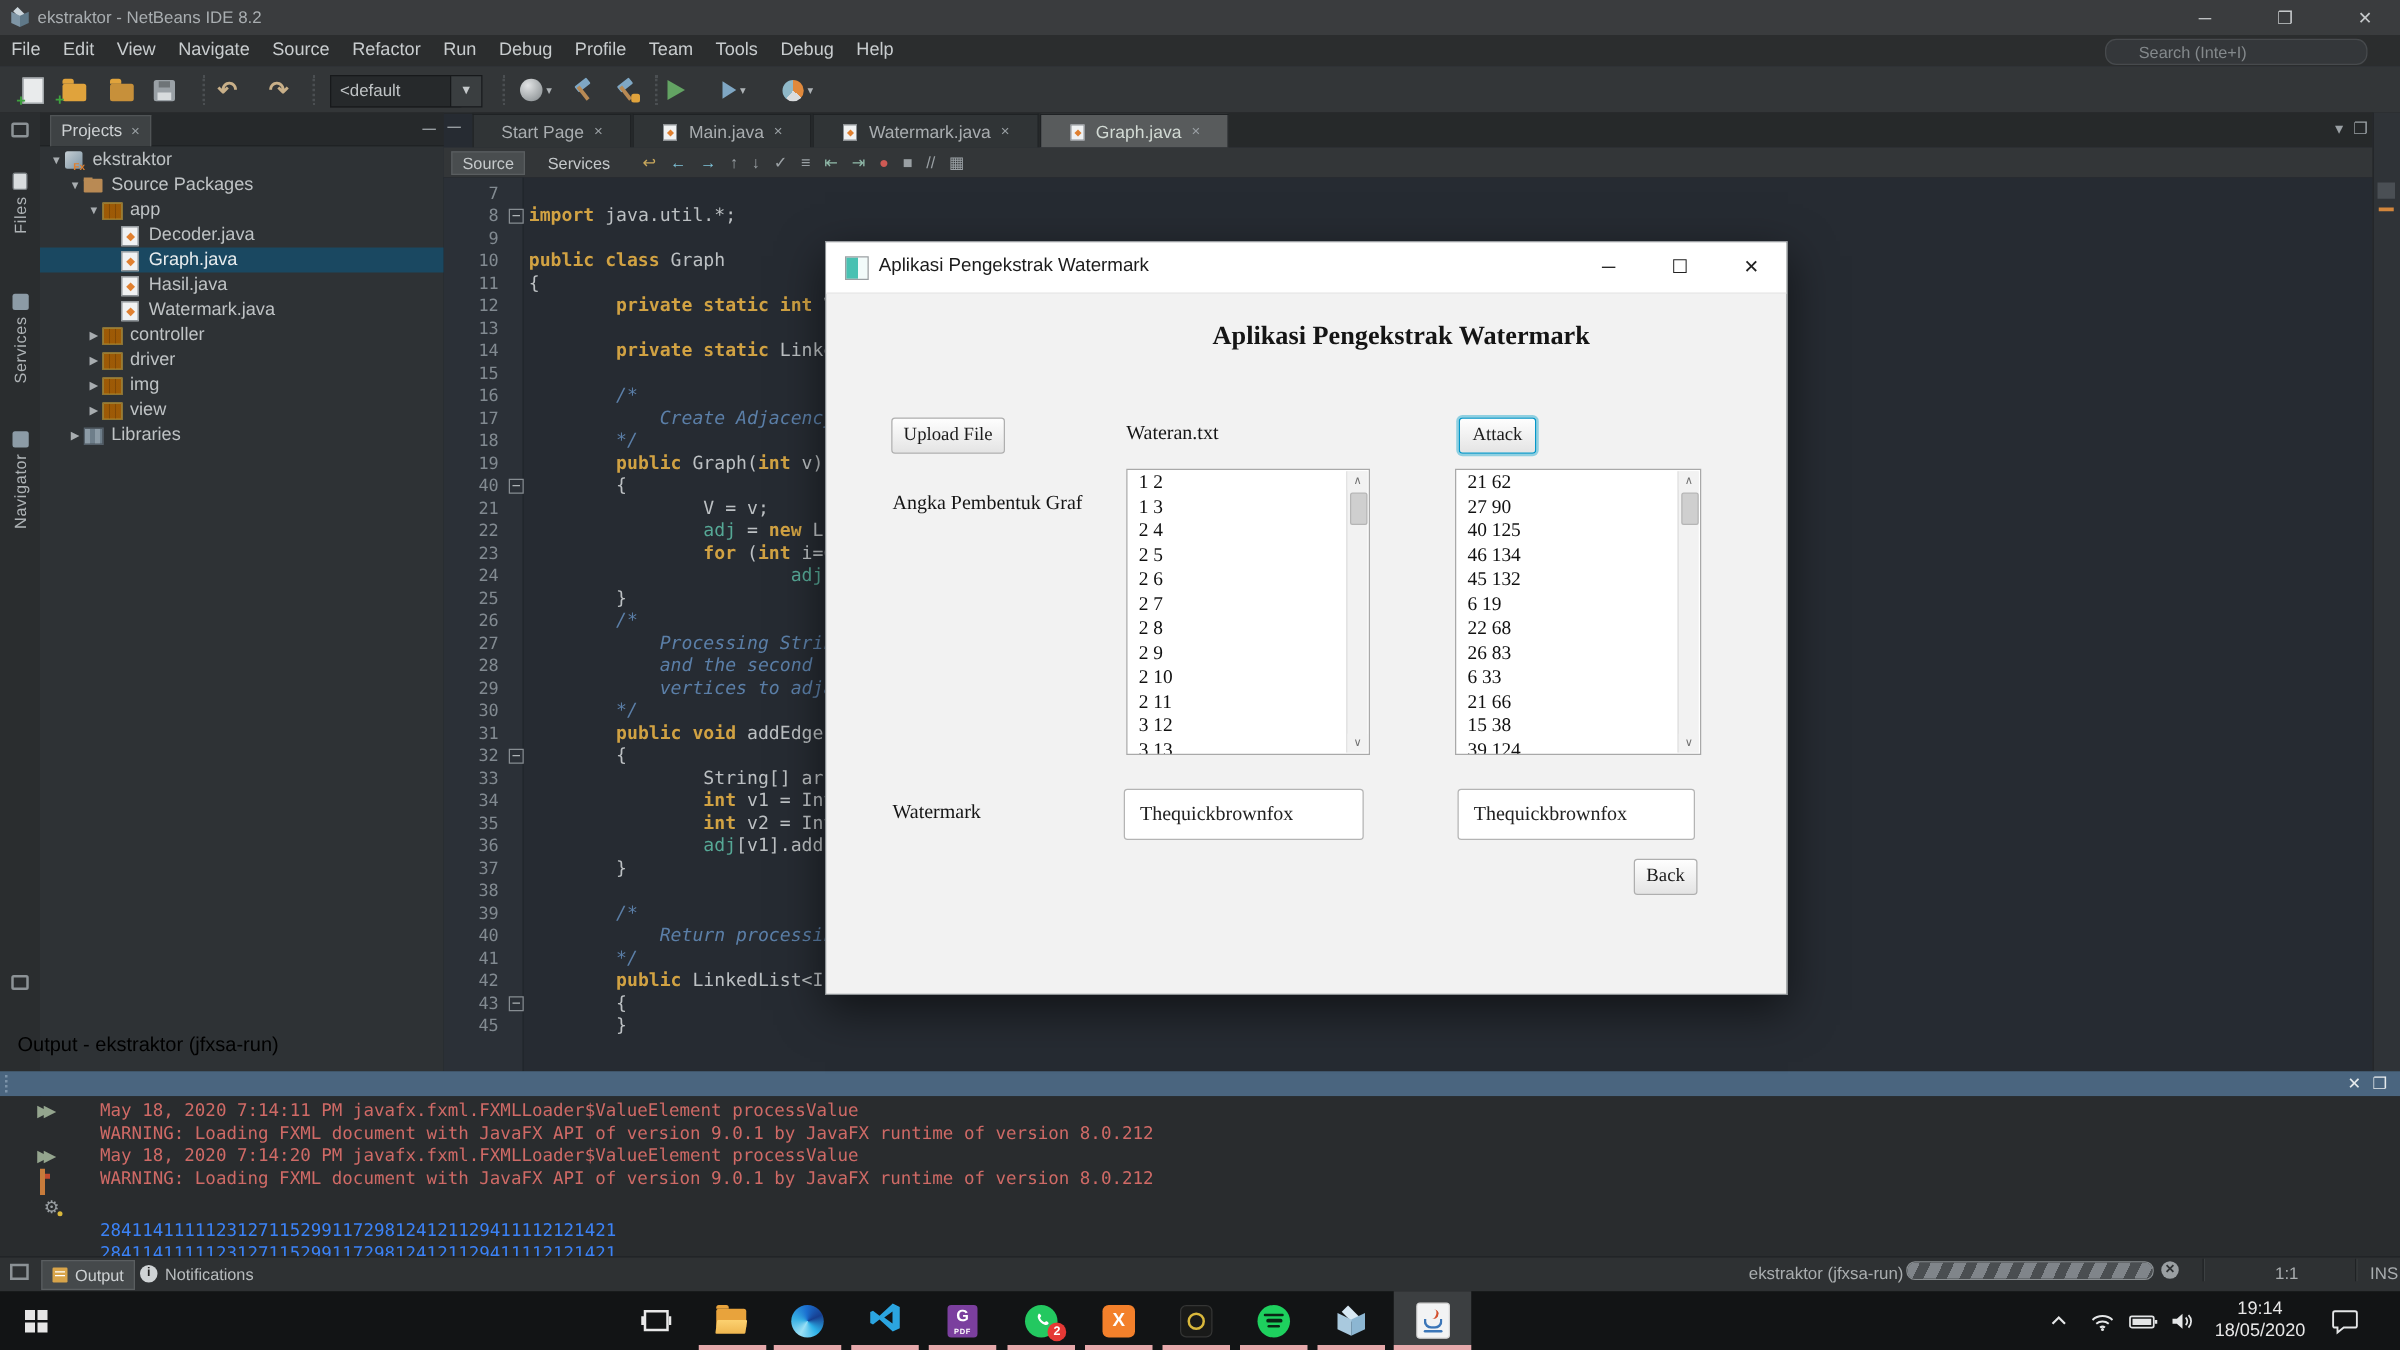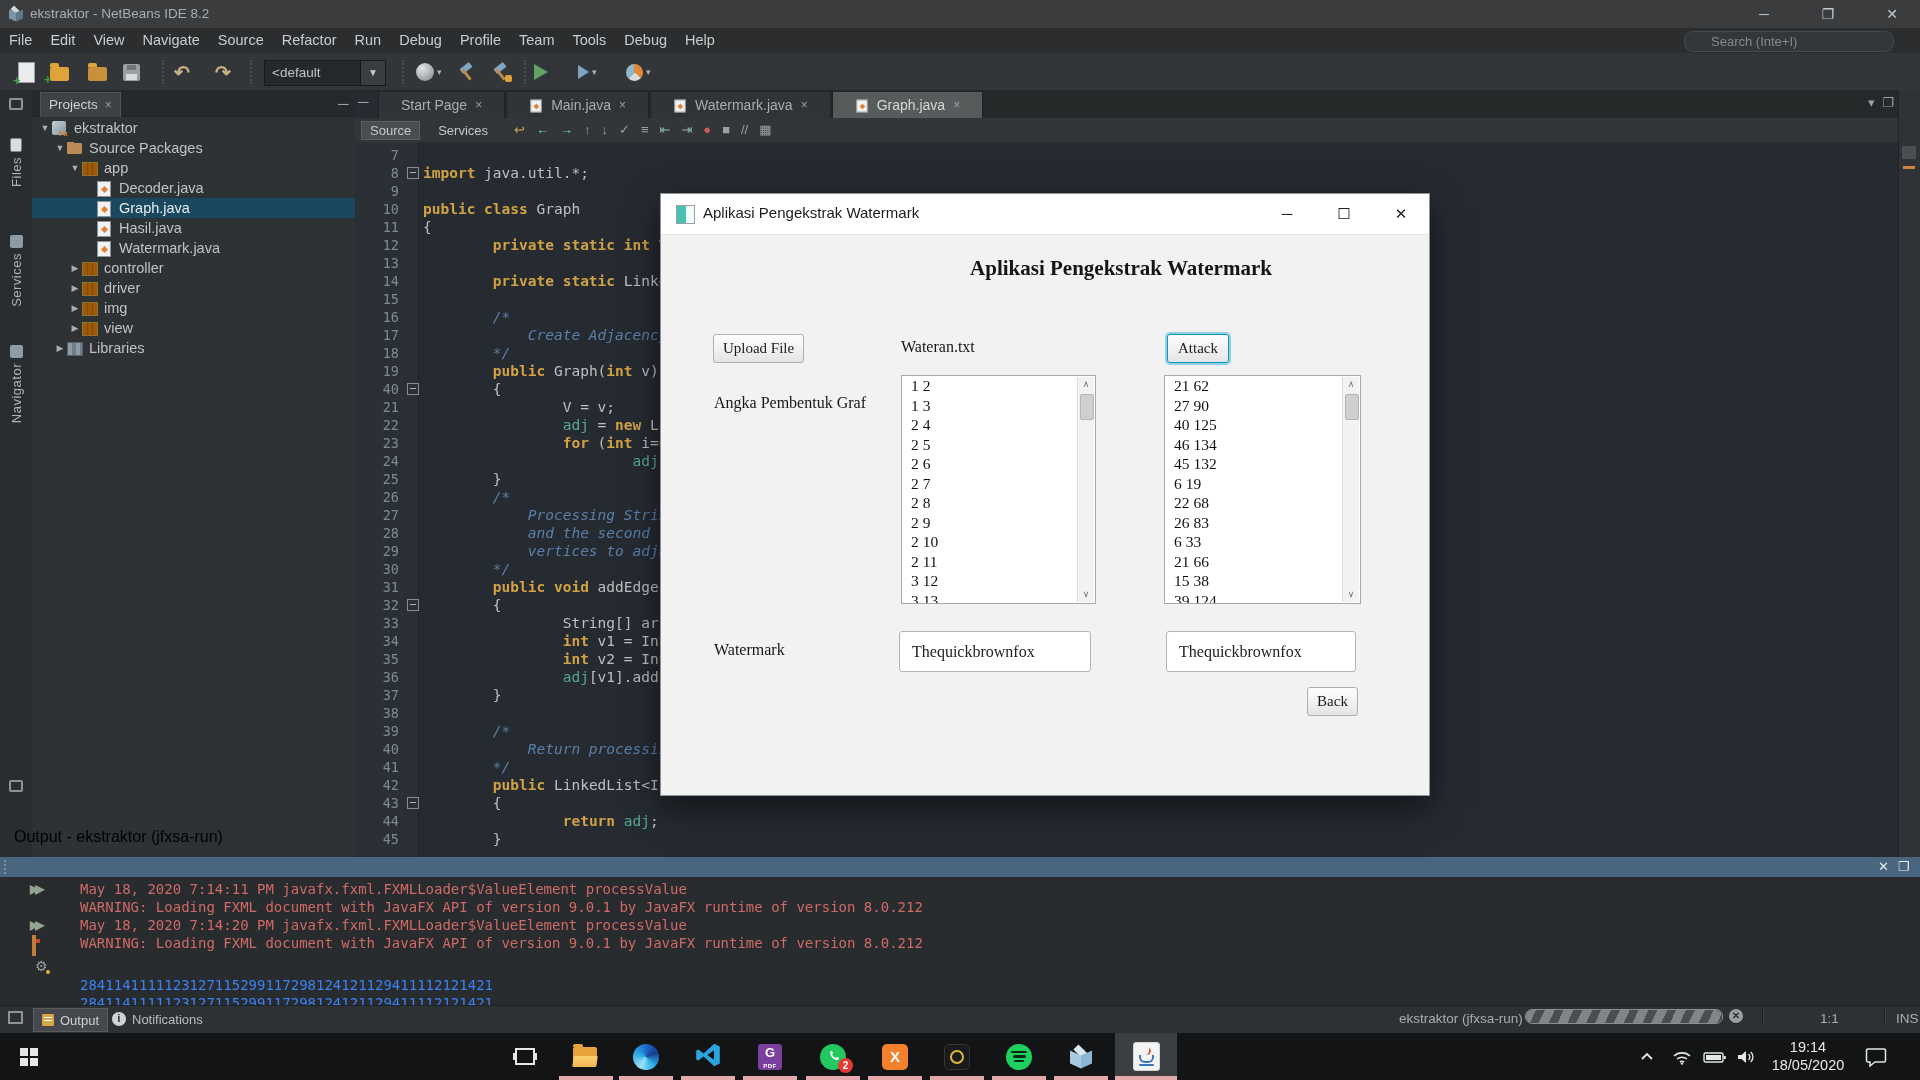--- a/index.html
+++ b/index.html
@@ -643,25 +643,20 @@
           <span class="ctext"><span class="seg-p">        </span><span class="seg-k">public</span><span class="seg-p"> LinkedList&lt;Inte</span></span>
         </div>
         <div class="codeline">
           <span class="ln">43</span>
           <span class="foldc">
             <span class="foldbox"></span>
           </span>
           <span class="ctext"><span class="seg-p">        {</span></span>
         </div>
         <div class="codeline">
-          <span class="ln">44</span>
-          <span class="foldc"></span>
-          <span class="ctext"><span class="seg-p">                </span><span class="seg-k">return</span><span class="seg-p"> </span><span class="seg-f">adj</span><span class="seg-p">;</span></span>
-        </div>
-        <div class="codeline">
           <span class="ln">45</span>
           <span class="foldc"></span>
           <span class="ctext"><span class="seg-p">        }</span></span>
         </div>
       </div>
   </div>
   <div class="abs errstripe"></div>
   <div class="abs scrthumb"></div>
   <div class="abs errtick"></div>
 

